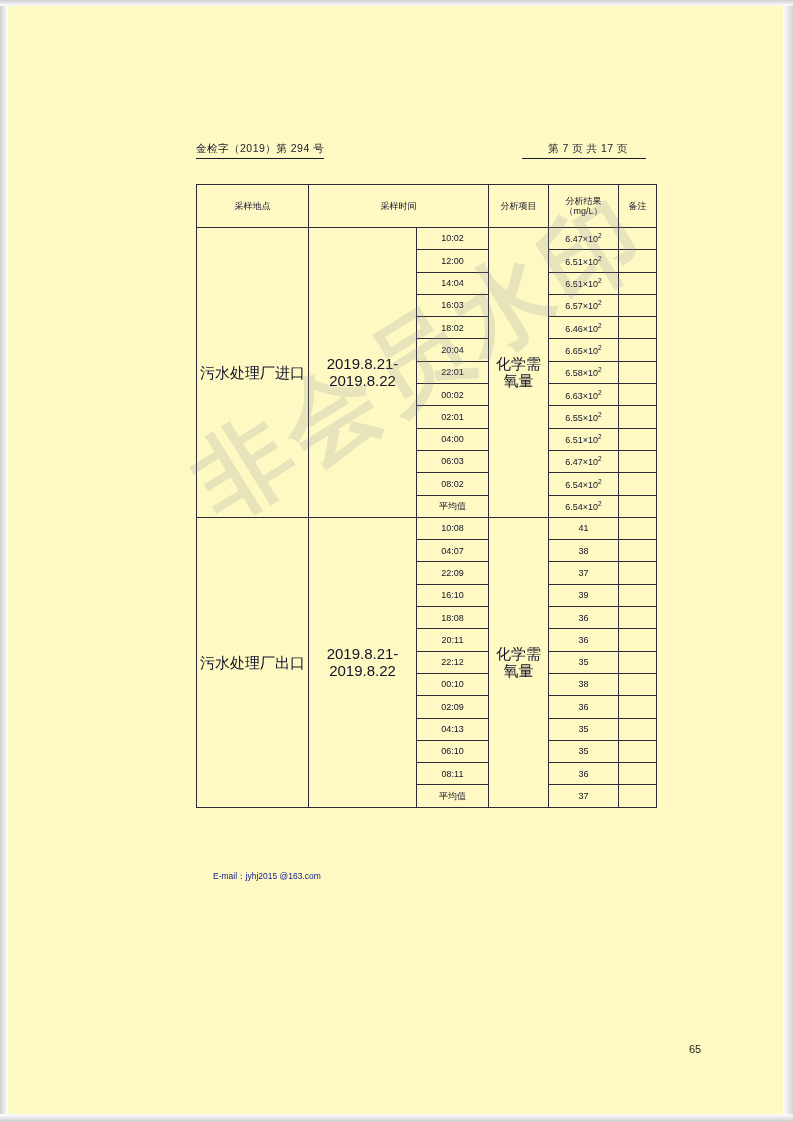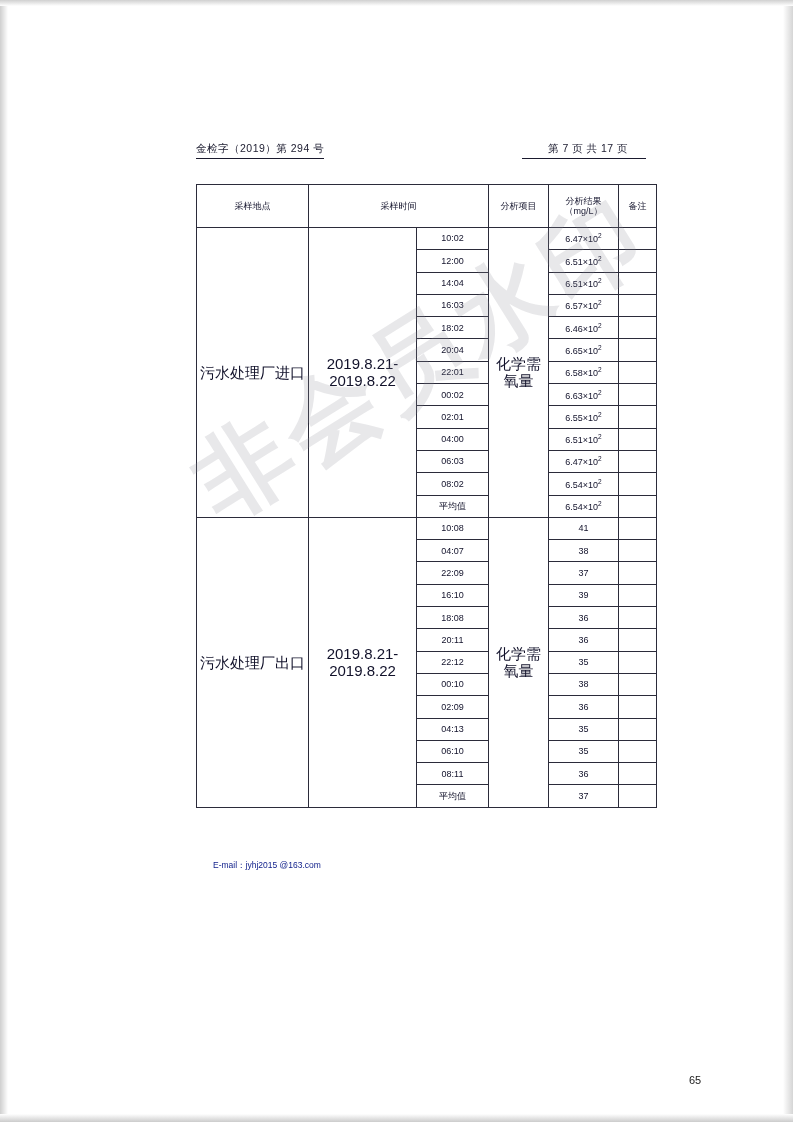--- a/index.html
+++ b/index.html
@@ -13,21 +13,21 @@
     font-family: "Liberation Sans", sans-serif;
     position: relative;
     overflow: hidden;
   }
   .page {
     position: absolute;
     left: 0;
     top: 0;
     width: 793px;
     height: 1122px;
-    background: #ffffff;
+    background: #fef9c3;
     text-decoration: underline;
   }
   
   .scan-edge-left {
     position: absolute;
     left: 0; top: 0;
     width: 8px; height: 1122px;
     background: linear-gradient(to right, #cfcfcf, #ffffff);
   }
   .scan-edge-right {
@@ -142,29 +142,28 @@
     top: 858px;
     font-size: 8.5px;
     color: #13228c;
     line-height: 1.5;
   }
   .footer .line1 {
     border-bottom: 1px solid #13228c;
     display: inline-block;
     padding-bottom: 1px;
   }
-  .footer .line2 { margin-top: 1px; }
+  .footer .line2 { margin-top: 12px; }
 
   .page-number {
     position: absolute;
     left: 689px;
     top: 1043px;
     font-size: 11px;
     color: #1a1a1a;
-    margin-top: 31px;
   }
 </style>
 </head>
 <body>
 
 <div class="page">
   <div class="scan-edge-left"></div>
   <div class="scan-edge-right"></div>
   <div class="scan-edge-top"></div>
   <div class="scan-edge-bottom"></div>

